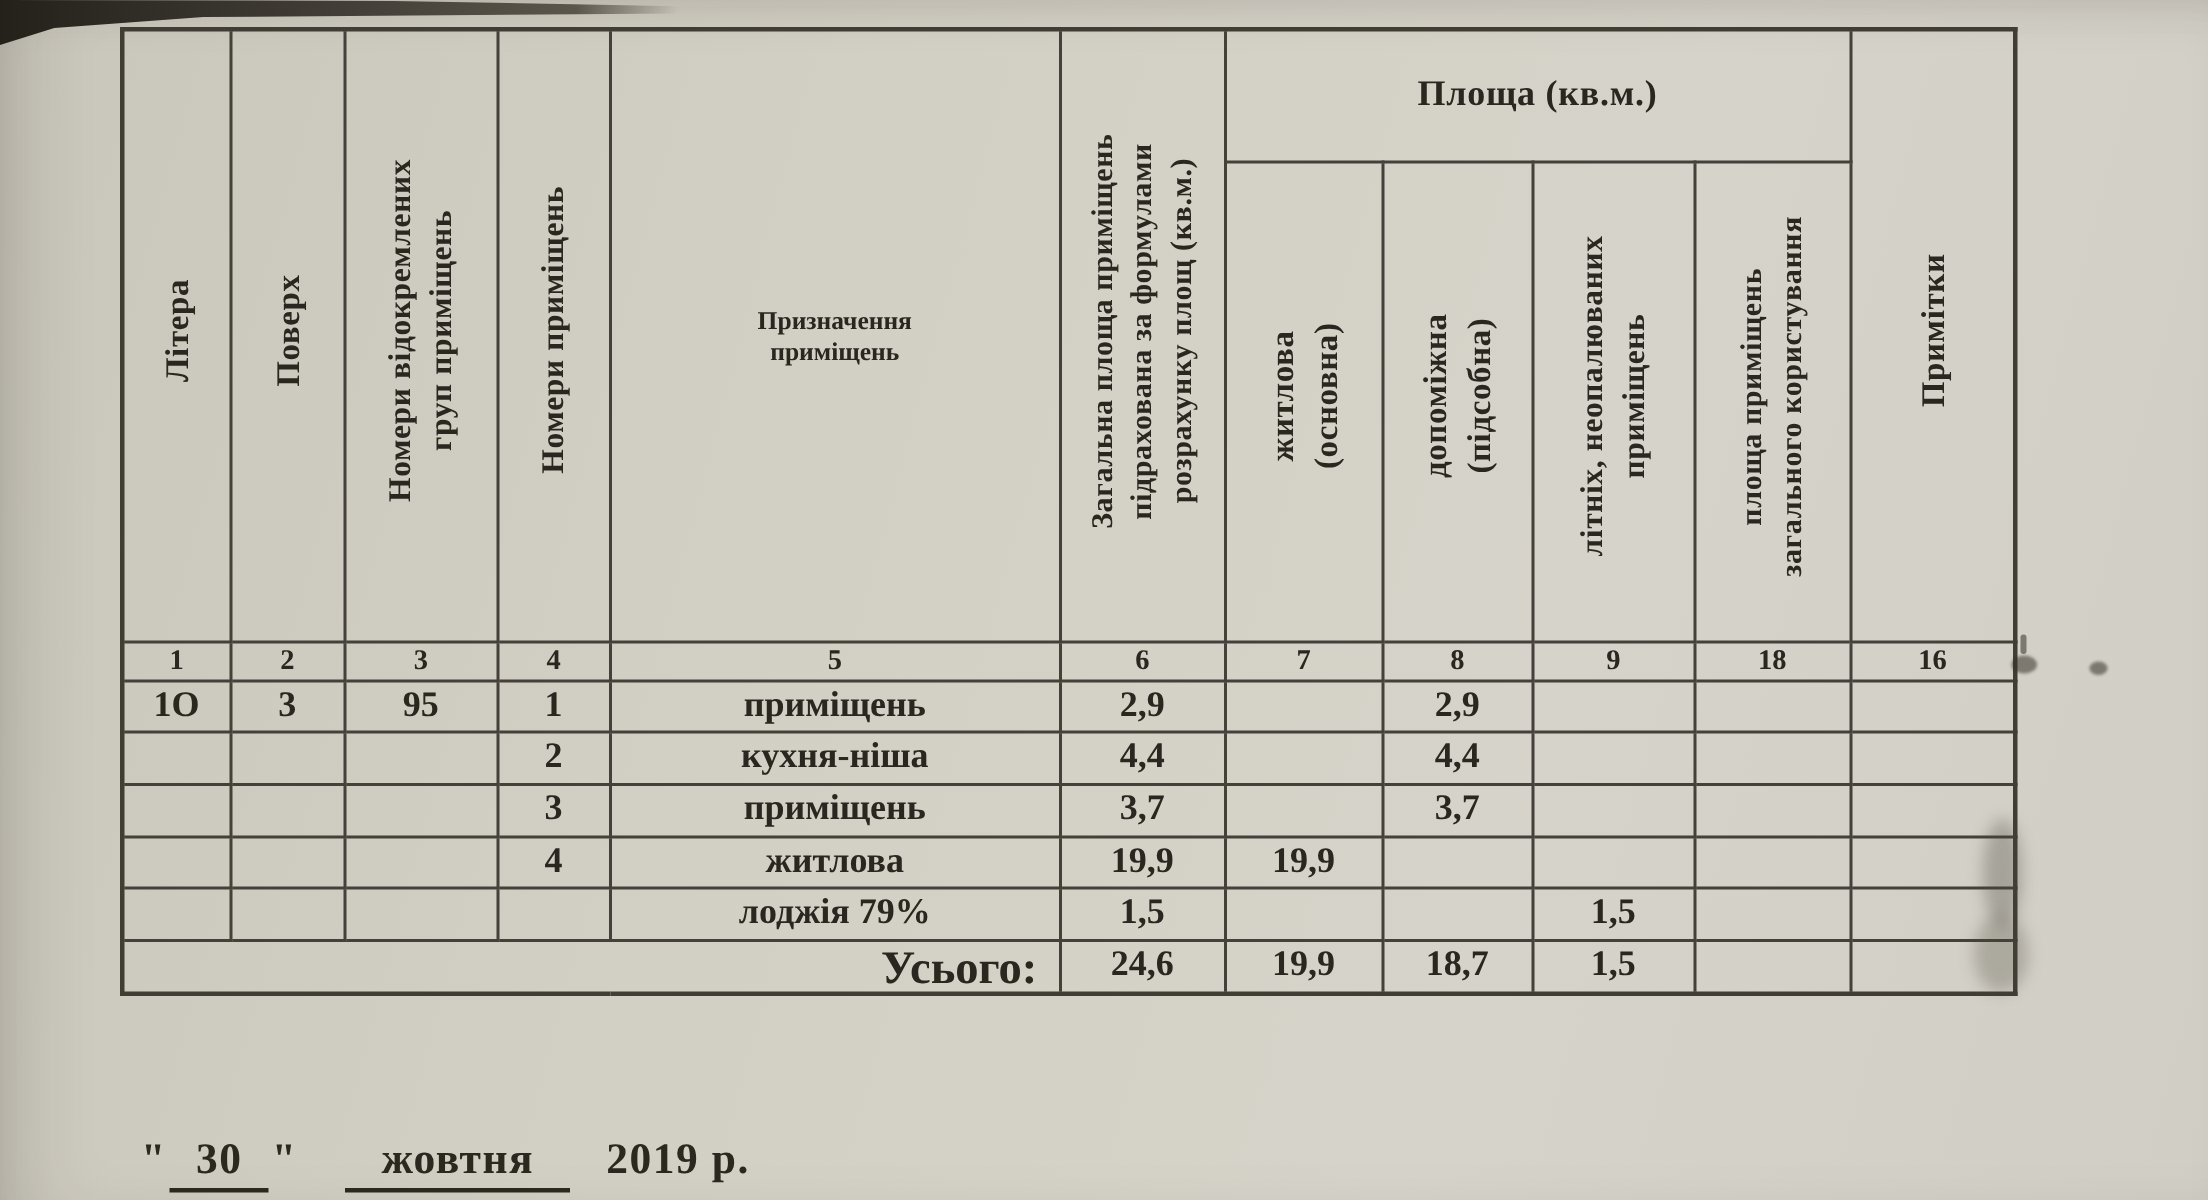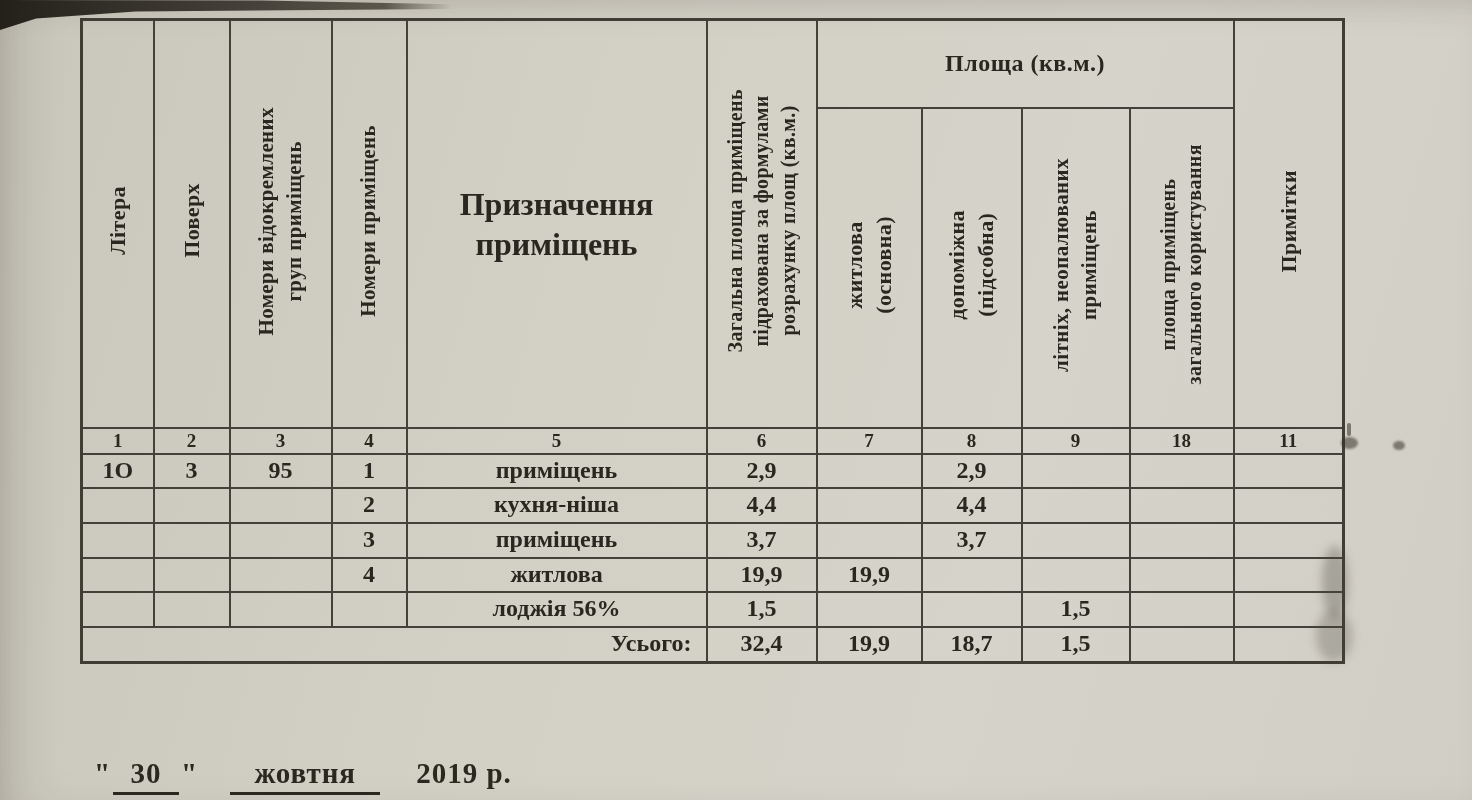--- a/index.html
+++ b/index.html
@@ -37,36 +37,36 @@
   tr.rD1{height:34px;} tr.rD{height:35px;} tr.rT{height:36px;}
   td.vcell .vert{
     display:inline-block;
     writing-mode:vertical-rl; transform:rotate(180deg);
     white-space:pre-line;
     font-size:21px; line-height:1.32; letter-spacing:.4px;
   }
   td.vcell .sz20{ font-size:20px; }
   td.vcell .sz22{ font-size:22px; }
   td.area-group{ font-size:24px; letter-spacing:.5px;margin-left:16px; }
-  td.purpose-h{ font-size:32px; white-space:pre-line; line-height:1.25; }
+  td.purpose-h{ font-size:17px; white-space:pre-line; line-height:1.25; }
   td.numcell{ font-size:19px; line-height:1; padding:0; }
-  td.totlabel{ text-align:right; padding-right:14px; font-size:24px; }
+  td.totlabel{ text-align:right; padding-right:14px; font-size:31px; }
   .date-line{
     position:absolute; left:92px; top:757px;
     font-size:29px; font-weight:bold; letter-spacing:1px; color:#2b2820;
     white-space:nowrap;
   }
   .date-line .q{ margin:0 2px; }
   .date-line .u{
     display:inline-block; text-align:center;
     border-bottom:3px solid #2b2820; padding:0 6px 2px 6px;
   }
   .date-line .u-day{ min-width:66px; }
   .date-line .u-month{ min-width:150px; margin-left:30px; }
-  .date-line .year{ margin-left:36px; }
+  .date-line .year{ margin-left:24px; }
   .smudge{ position:absolute; background:rgba(52,49,40,.55); border-radius:50%; }
   .sm-a{ left:1347px; top:423px; width:4px; height:13px; border-radius:2px; filter:blur(.5px); }
   .sm-b{ left:1341px; top:437px; width:17px; height:12px; filter:blur(1px); }
   .sm-c{ left:1393px; top:441px; width:12px; height:9px; filter:blur(1px); }
   .sm-d{ left:1322px; top:546px; width:26px; height:72px; background:rgba(72,69,58,.32); filter:blur(5px); }
   .sm-e{ left:1316px; top:610px; width:36px; height:52px; background:rgba(72,69,58,.28); filter:blur(5px); }
 </style>
 </head>
 <body>
 
@@ -116,21 +116,21 @@
         <td class="numcell">1</td>
         <td class="numcell">2</td>
         <td class="numcell">3</td>
         <td class="numcell">4</td>
         <td class="numcell">5</td>
         <td class="numcell">6</td>
         <td class="numcell">7</td>
         <td class="numcell">8</td>
         <td class="numcell">9</td>
         <td class="numcell">18</td>
-        <td class="numcell">11</td>
+        <td class="numcell">16</td>
       </tr>
       <tr class="rD1">
         <td>1О</td>
         <td>3</td>
         <td>95</td>
         <td>1</td>
         <td>приміщень</td>
         <td>2,9</td>
         <td></td>
         <td>2,9</td>
@@ -175,31 +175,31 @@
         <td></td>
         <td></td>
         <td></td>
         <td></td>
       </tr>
       <tr class="rD">
         <td></td>
         <td></td>
         <td></td>
         <td></td>
-        <td>лоджія 56%</td>
+        <td>лоджія 79%</td>
         <td>1,5</td>
         <td></td>
         <td></td>
         <td>1,5</td>
         <td></td>
         <td></td>
       </tr>
       <tr class="rT">
         <td class="totlabel" colspan="5">Усього:</td>
-        <td>32,4</td>
+        <td>24,6</td>
         <td>19,9</td>
         <td>18,7</td>
         <td>1,5</td>
         <td></td>
         <td></td>
       </tr>
     </tbody>
   </table>
 
   <div class="date-line">

